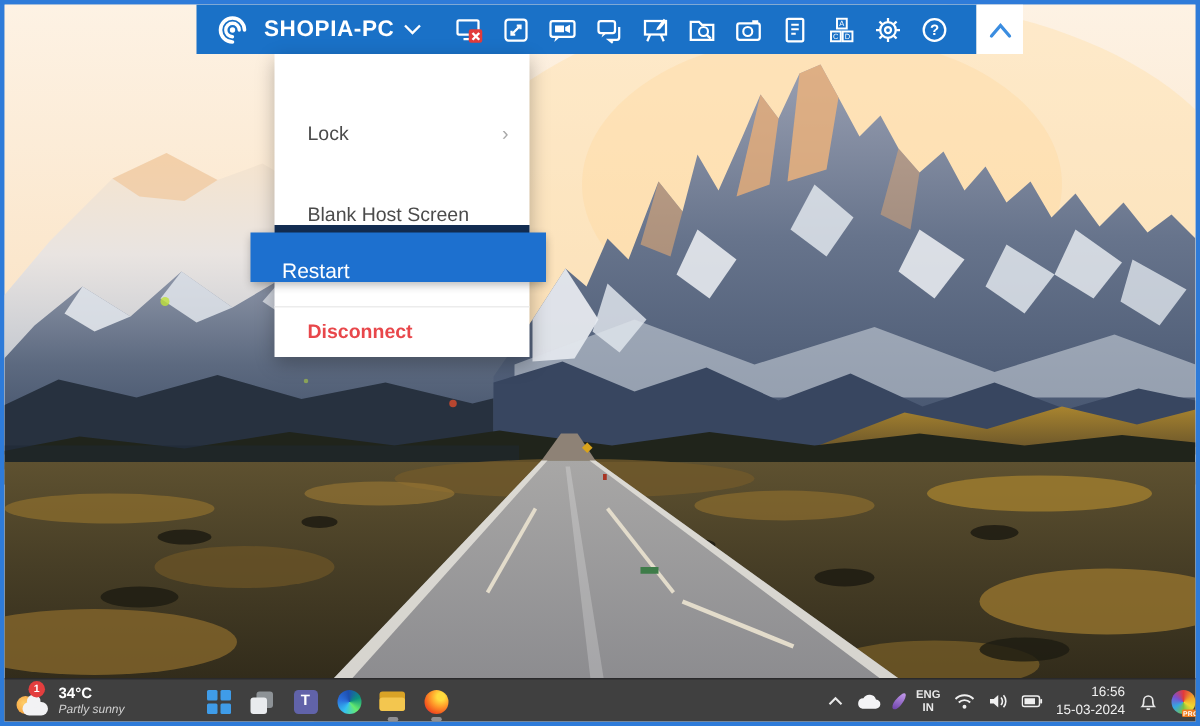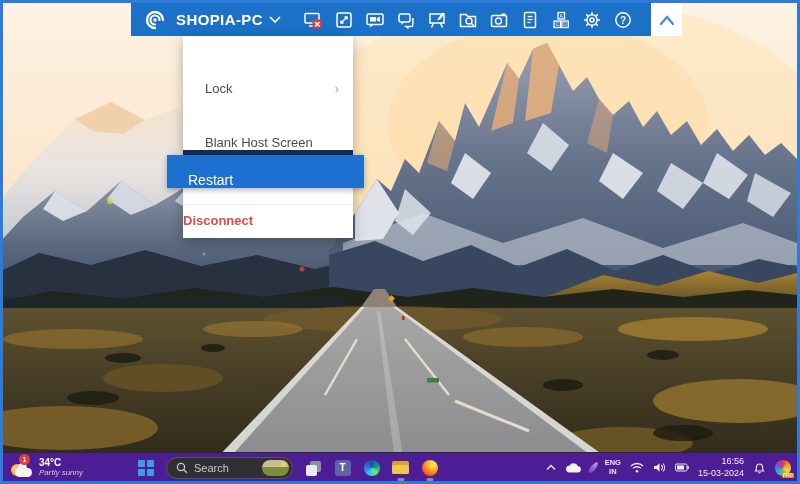--- a/index.html
+++ b/index.html
@@ -34,33 +34,33 @@
     background:#fff; box-shadow:0 4px 12px rgba(0,0,0,.28); padding-top:6px;
   }
   .menu-row {
     height:26px; display:flex; align-items:flex-end; padding:0 14px 0 22px;
     font-size:13px; color:#4b4b4b; cursor:pointer; justify-content:space-between;margin-top:28px;
   }
   .menu-navy { height:13px; background:#132d52; }
   .menu-band-space { height:33px; }
   .menu-gap { height:8px; }
   .menu-divider { height:1px; background:#ececec; margin:0; }
-  .menu-danger { height:30px; display:flex; align-items:center; 
+  .menu-danger { height:30px; display:flex; align-items:center; padding-left:22px;
     color:#e8474b; font-size:13px; font-weight:bold; cursor:pointer; margin-bottom:3px; }
   .submenu-arrow { color:#a9a9a9; font-size:13px; }
   .restart-band {
     position:absolute; left:164px; top:152px; width:197px; height:33px; z-index:25;
     background:#1d70cf; color:#fff; display:flex; align-items:flex-end; padding-left:21px;
     font-size:14px; box-shadow:0 2px 6px rgba(0,0,0,.3); cursor:pointer;
   }
 
   
   .taskbar {
     position:absolute; left:0; bottom:0; width:794px; height:29px;
-    background:#4c1d95; border-top:1px solid #2a2a2c; z-index:15;
+    background:#404040; border-top:1px solid #2a2a2c; z-index:15;
   }
   .weather { position:absolute; left:7px; top:2px; display:flex; align-items:center; gap:6px; cursor:pointer; }
   .weather-icon { position:relative; width:23px; height:24px; }
   .weather-sun { position:absolute; left:1px; top:9px; width:12px; height:12px; border-radius:50%;
     background:radial-gradient(circle at 40% 40%, #ffcf6b, #f2902c); }
   .weather-cloud { position:absolute; left:5px; top:13px; width:17px; height:9px; border-radius:6px; background:#f2f2f4; }
   .weather-cloud:before { content:""; position:absolute; left:3px; top:-5px; width:9px; height:9px; border-radius:50%; background:#f2f2f4; }
   .weather-badge { position:absolute; left:9px; top:-1px; width:11px; height:11px; border-radius:50%;
     background:#e33e3e; color:#fff; font-size:7px; font-weight:bold; display:flex; align-items:center; justify-content:center; }
   .weather-text { display:flex; flex-direction:column; line-height:1.15; }
@@ -85,21 +85,21 @@
   .teams-icon { width:16px; height:16px; border-radius:3px; background:#6163a9; color:#fff; font-size:10px; font-weight:bold;
     display:flex; align-items:center; justify-content:center; }
   .edge-icon { width:16px; height:16px; border-radius:50%;
     background:conic-gradient(from 210deg, #35c1f1, #2b6fdc, #1d4fb0, #0d937d, #66eb6e, #35c1f1); }
   .folder-icon { position:relative; width:17px; height:14px; }
   .folder-back { position:absolute; left:0; top:0; width:17px; height:13px; border-radius:2px; background:#d9a326; }
   .folder-front { position:absolute; left:0; top:4px; width:17px; height:9px; border-radius:2px; background:#f3c64f; }
   .firefox-icon { width:16px; height:16px; border-radius:50%;
     background:radial-gradient(circle at 68% 28%, #ffdc3e 0 16%, #ff9d2a 42%, #f4541d 72%, #c7186e 100%); }
 
-  .tray { position:absolute; right:6px; top:0; height:29px; display:flex; align-items:center; gap:9px; }
+  .tray { position:absolute; right:0; top:0; height:29px; display:flex; align-items:center; gap:9px; }
   .tray-item { display:flex; align-items:center; justify-content:center; cursor:pointer; }
   .lang { display:flex; flex-direction:column; align-items:center; line-height:1.1; cursor:pointer; }
   .lang span { color:#e9e9e9; font-size:7.5px; font-weight:bold; }
   .clock { display:flex; flex-direction:column; align-items:flex-end; line-height:1.25; cursor:pointer; }
   .clock span { color:#f0f0f0; font-size:9px; }
   .feather { width:5px; height:13px; border-radius:50% 50% 50% 50%/60% 60% 40% 40%;
     background:linear-gradient(160deg,#c9a0ef,#6a3fa8); transform:rotate(38deg); }
   .pinwheel { position:relative; width:16px; height:16px; border-radius:50%;
     background:conic-gradient(#e23b3b, #f0a32a, #efd832, #7ac143, #35a8e0, #7a4fd0, #e23b3b); }
   .pro-badge { position:absolute; right:-3px; bottom:-2px; background:#f07c1e; color:#fff;
@@ -366,28 +366,20 @@
       </div>
     </div>
 
     <div class="tb-center">
       <div class="start-btn">
         <span></span>
           <span></span>
           <span></span>
           <span></span>
       </div>
-      <div class="search-pill">
-        <svg width="12" height="12" viewBox="0 0 12 12">
-          <circle cx="5" cy="5" r="3.6" fill="none" stroke="#c9c9c9" stroke-width="1.3"></circle>
-          <line x1="7.8" y1="7.8" x2="10.8" y2="10.8" stroke="#c9c9c9" stroke-width="1.3"></line>
-        </svg>
-        <span class="search-text">Search</span>
-        <span class="search-img"></span>
-      </div>
       <div class="app-icon">
         <span class="tv-back"></span>
         <span class="tv-front"></span>
       </div>
       <div class="app-icon">
         <span class="teams-icon">T</span>
       </div>
       <div class="app-icon">
         <span class="edge-icon"></span>
       </div>

